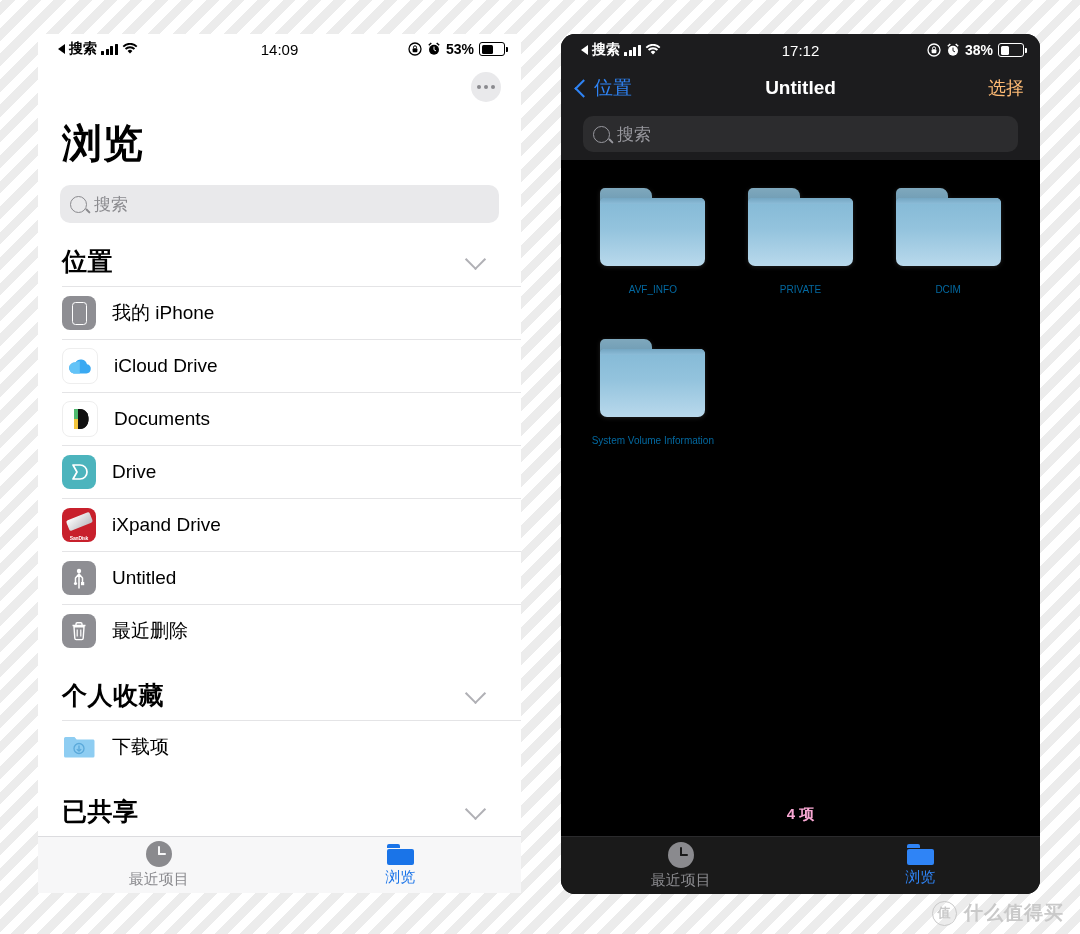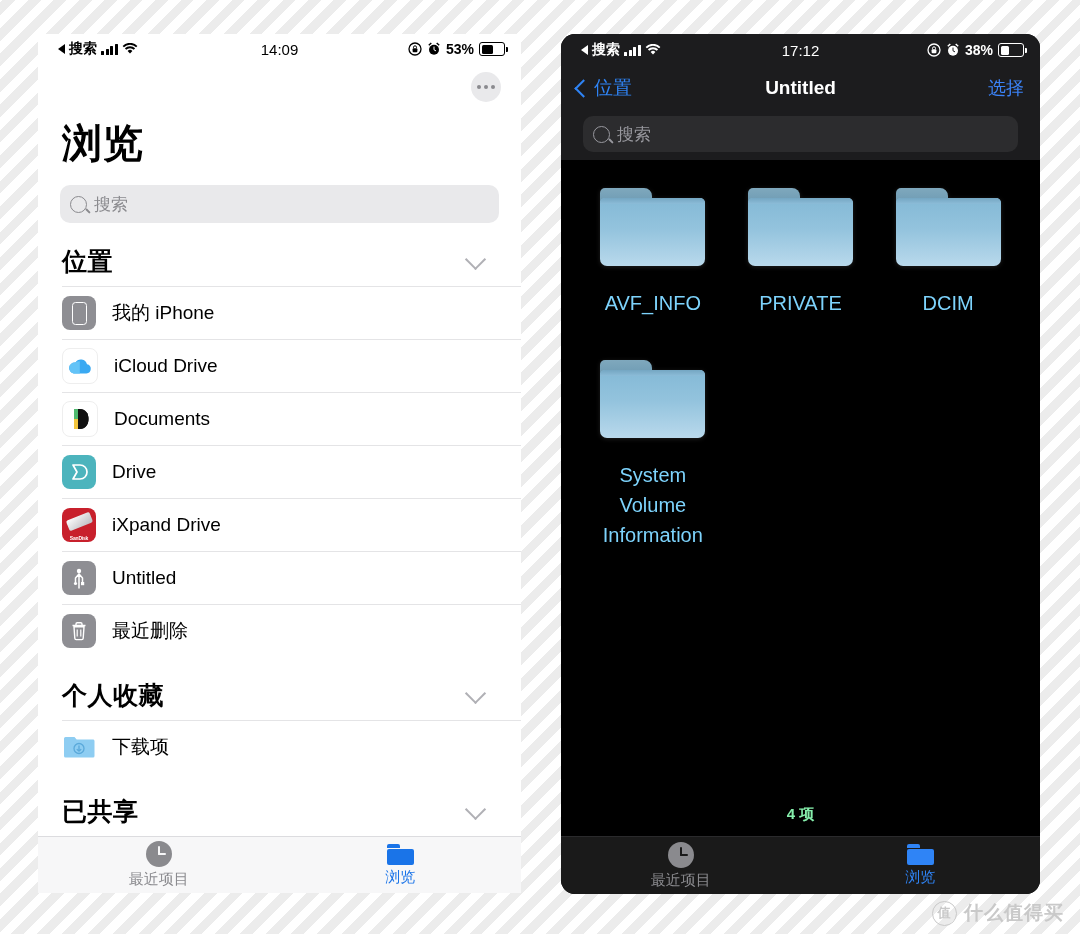--- a/index.html
+++ b/index.html
@@ -103,21 +103,21 @@
   .d-status{height:32px;display:flex;align-items:center;position:relative;color:#fff;font-size:14px;font-weight:700;}
   .d-status .bars i{background:#fff;}
   .d-status .battery{border-color:#fff;}
   .d-status .battery::after{background:#fff;}
   .d-status .battery b{background:#fff;}
   .d-status .tri{border-right-color:#fff;}
   .navbar{height:44px;display:flex;align-items:center;position:relative;padding:0 16px;}
   .nav-back{display:flex;align-items:center;gap:4px;color:#2f84f6;font-size:19px;cursor:pointer;}
   .chev-left{width:11px;height:11px;border-left:2.8px solid #2f84f6;border-bottom:2.8px solid #2f84f6;transform:rotate(45deg);}
   .nav-title{position:absolute;left:0;right:0;text-align:center;font-size:19px;font-weight:700;color:#fff;pointer-events:none;}
-  .nav-action{margin-left:auto;color:#3b82f6;font-size:18px;cursor:pointer;}
+  .nav-action{margin-left:auto;color:#fdba74;font-size:18px;cursor:pointer;}
   .d-search{
     margin:6px 22px 0 22px;height:36px;border-radius:10px;background:#2c2c2e;
     display:flex;align-items:center;padding:0 10px;gap:7px;color:#98989e;font-size:17px;
   }
   .d-search .mag{border-color:#98989e;}
   .d-search .mag::after{background:#98989e;}
 
   .grid{
     padding:28px 18px 0 18px;display:grid;grid-template-columns:repeat(3,1fr);
     row-gap:42px;justify-items:center;
@@ -131,23 +131,23 @@
   }
   .gfolder .fbody{
     position:absolute;left:0;top:10px;width:105px;height:68px;
     background:linear-gradient(180deg,#84b9d6 0%,#93c3dd 45%,#b9d9ec 100%);
     border-radius:5px 5px 7px 7px;
   }
   .gfolder .fbody::before{
     content:"";position:absolute;left:0;right:0;top:0;height:6px;
     background:linear-gradient(180deg,#74a6c2,#8cbcd8);border-radius:5px 5px 0 0;
   }
-  .glabel{margin-top:22px;font-size:20px;color:#7dd3fc;text-align:center;line-height:1.5;}
-
-  .count{position:absolute;left:0;right:0;bottom:70px;text-align:center;font-size:15px;font-weight:700;color:#86efac;}
+  .glabel{margin-top:16px;font-size:10px;color:#0369a1;text-align:center;line-height:1.5;}
+
+  .count{position:absolute;left:0;right:0;bottom:70px;text-align:center;font-size:15px;font-weight:700;color:#f9a8d4;}
 
   .d-tabbar{
     position:absolute;left:0;right:0;bottom:0;height:57px;background:#1a1a1a;
     border-top:1px solid #2a2a2c;display:flex;
   }
   .d-tabbar .clock-ic::before,.d-tabbar .clock-ic::after{background:#1a1a1a;}
   .d-tabbar .tab.inactive .tl{color:#8a8a8e;}
   .d-tabbar .tab.active .tl{color:#2f84f6;}
   .d-tabbar .folder-ic .tabtop,.d-tabbar .folder-ic .body{background:#2f84f6;}
 

